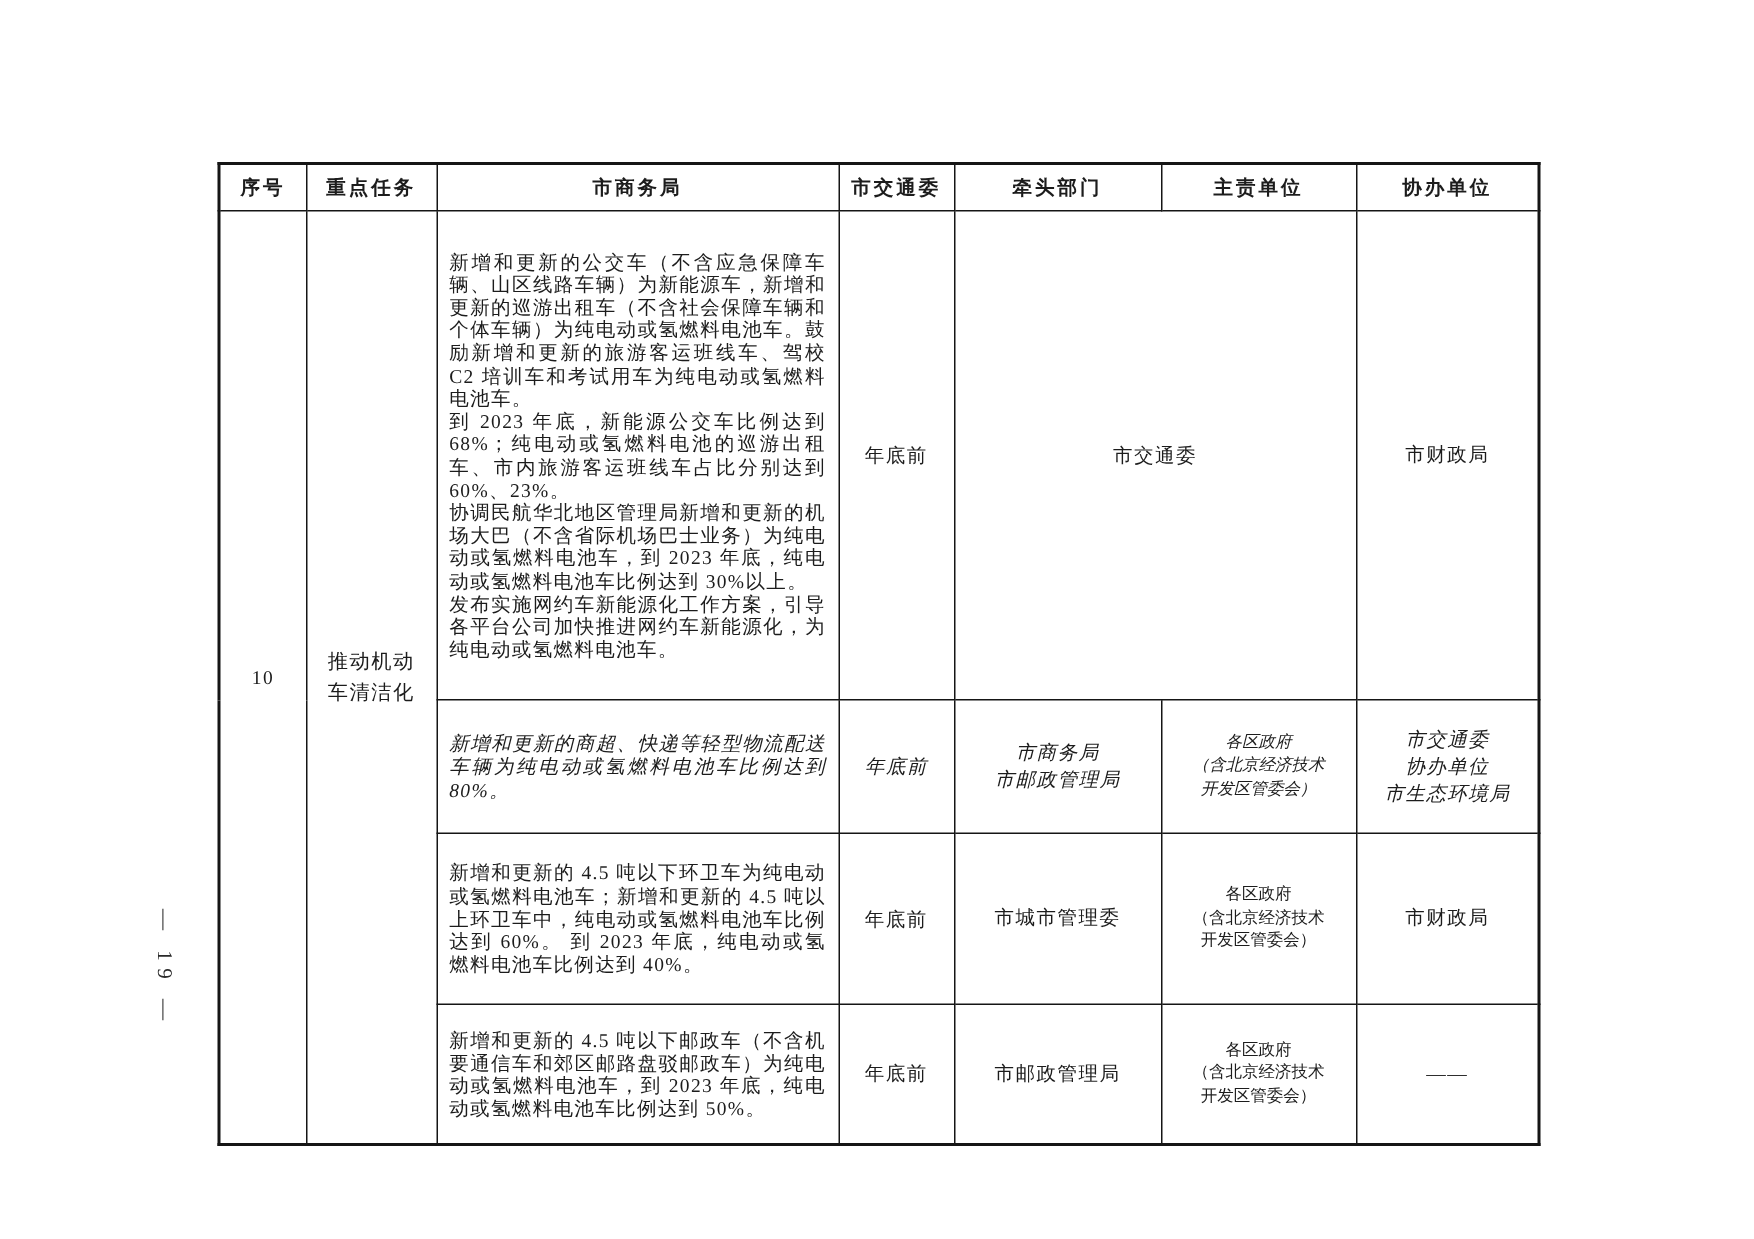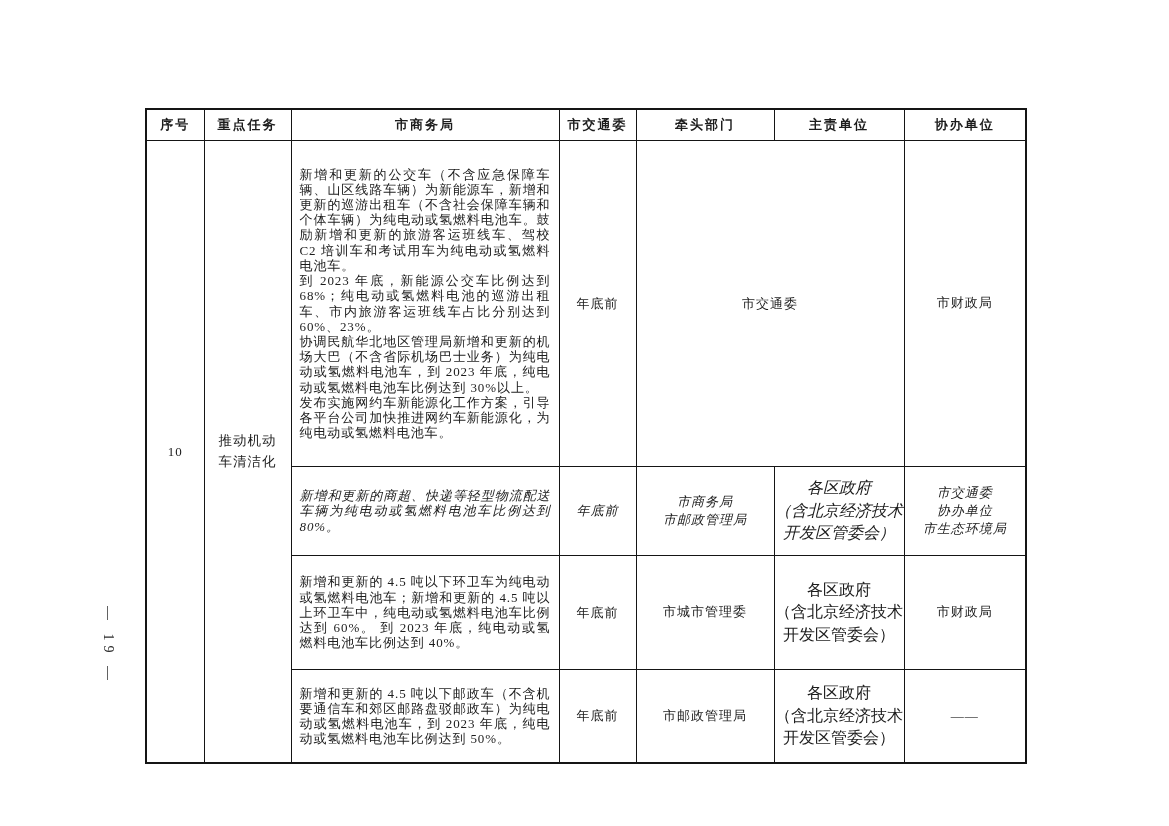--- a/index.html
+++ b/index.html
@@ -81,21 +81,21 @@
   .para {
     font-size: 13px;
     line-height: 15.2px;
     letter-spacing: 0.9px;
     text-align: justify;
     text-align-last: left;
     margin: 0;
   }
 
   .center-lines div { line-height: 1.4; }
-  td.cell-resp .center-lines div { font-size: 16px; line-height: 1.4; letter-spacing: 0; }
+  td.cell-resp .center-lines div { font-size: 11px; line-height: 1.4; letter-spacing: 0; }
 
   td.cell-deadline, td.cell-lead, td.cell-resp, td.cell-assist, td.cell-lead-resp {
     letter-spacing: 1px;
   }
 </style>
 </head>
 <body>
 
 <div class="page-number">— 19 —</div>
 

